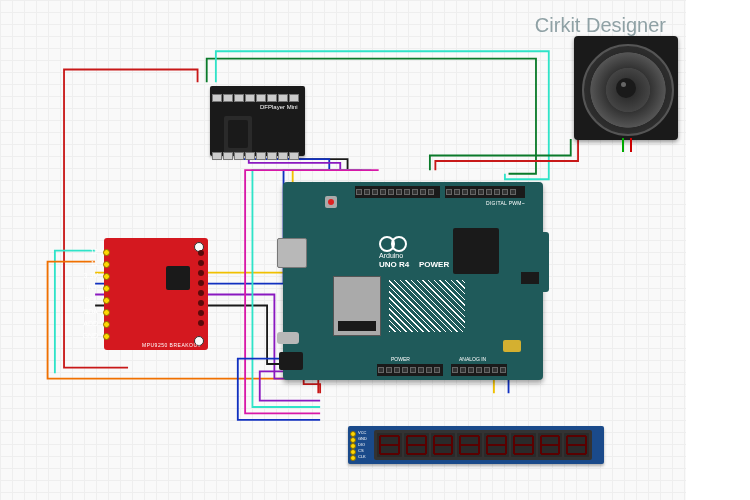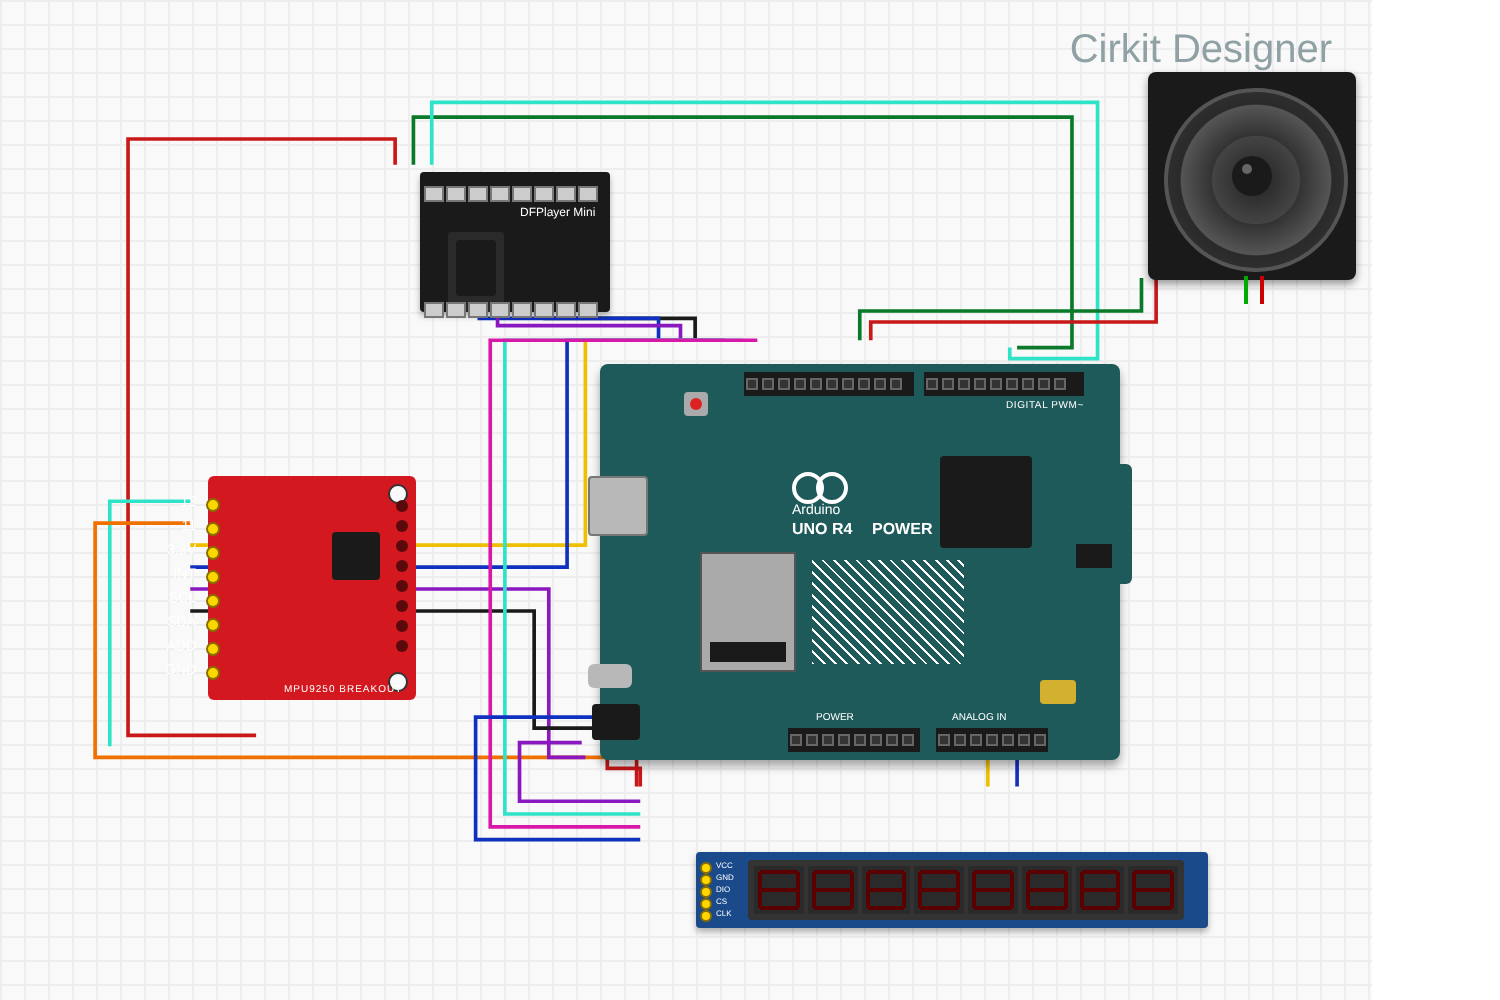--- a/index.html
+++ b/index.html
@@ -19,21 +19,21 @@
 .mpu{position:absolute;left:80px;top:238px;width:128px;height:112px}
 .mpu .board{position:absolute;inset:0;left:24px;background:#d4181f;border-radius:3px}
 .mpu .chip{position:absolute;left:62px;top:28px;width:24px;height:24px;background:#1a1a1a;border-radius:2px}
 .mpu .hole{position:absolute;width:8px;height:8px;border-radius:50%;background:#f9f9f9;border:1px solid #333}
 .mpu .hdr{position:absolute;left:0;top:8px;width:24px}
 .mpu .hpin{height:12px;line-height:12px;font-size:7px;color:#fff;text-align:right;padding-right:6px;position:relative}
 .mpu .hpin::before{content:"";position:absolute;right:-6px;top:3px;width:5px;height:5px;border-radius:50%;background:#ffd700;border:1px solid #8a6d00}
 .mpu .rpin{position:absolute;right:4px;width:6px;height:6px;border-radius:50%;background:#5a0a0a}
 .mpu .name{position:absolute;left:38px;bottom:2px;font-size:5px;color:#fff;letter-spacing:.5px}
 
-.uno{position:absolute;left:300px;top:182px;width:260px;height:198px;background:#1f5a5a;border-radius:4px;box-shadow:0 3px 5px rgba(0,0,0,.35)}
+.uno{position:absolute;left:283px;top:182px;width:260px;height:198px;background:#1f5a5a;border-radius:4px;box-shadow:0 3px 5px rgba(0,0,0,.35)}
 .uno::before{content:"";position:absolute;right:-6px;top:50px;width:6px;height:60px;background:#1f5a5a;border-radius:0 3px 3px 0}
 .uno .usb{position:absolute;left:-6px;top:56px;width:28px;height:28px;background:#b8b8b8;border:1px solid #777;border-radius:2px}
 .uno .usbc{position:absolute;left:-6px;top:150px;width:22px;height:12px;background:#b8b8b8;border-radius:3px}
 .uno .barrel{position:absolute;left:-4px;top:170px;width:24px;height:18px;background:#1a1a1a;border-radius:2px}
 .uno .btn{position:absolute;left:42px;top:14px;width:12px;height:12px;background:#aaa;border-radius:2px}
 .uno .btn::after{content:"";position:absolute;left:3px;top:3px;width:6px;height:6px;border-radius:50%;background:#d22}
 .uno .logo{position:absolute;left:96px;top:54px;width:28px;height:14px}
 .uno .logo::before,.uno .logo::after{content:"";position:absolute;width:12px;height:12px;border:2px solid #fff;border-radius:50%;top:0}
 .uno .logo::before{left:0}
 .uno .logo::after{right:0}

